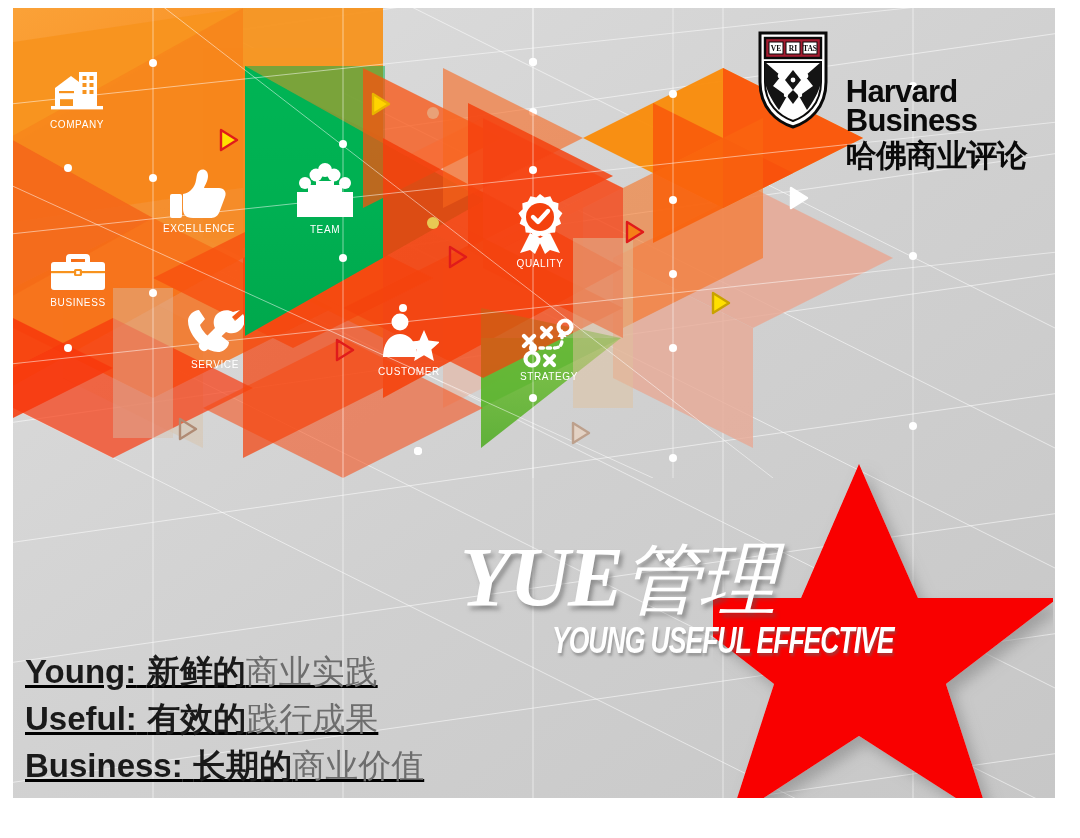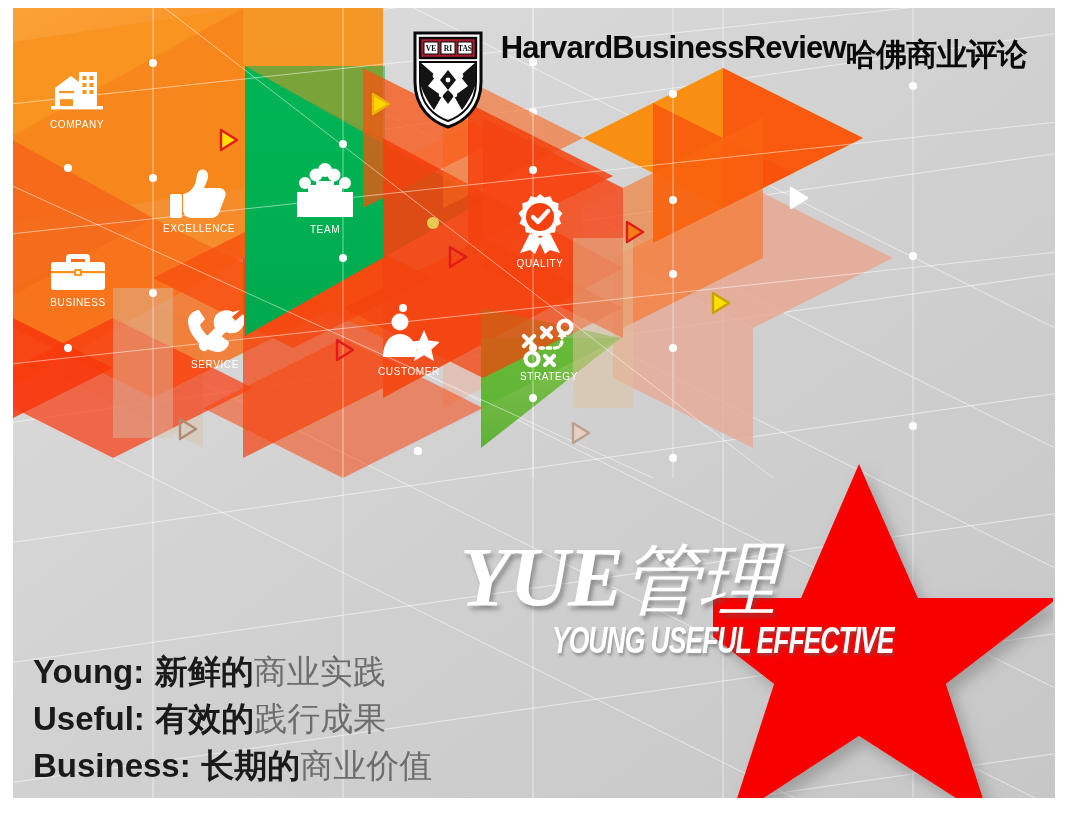--- a/index.html
+++ b/index.html
@@ -34,21 +34,21 @@
     font-weight:400;
     color:#ffffff;
     white-space:nowrap;
     text-align:center;
     font-family:"Liberation Sans",sans-serif;
   }
 
   
   #hbr{position:absolute;right:28px;top:22px;display:flex;align-items:flex-start;gap:17px;}
   #hbr .shield{width:72px;height:100px;flex:0 0 auto;}
-  #hbr .words{display:flex;flex-direction:row;line-height:0.92;padding-top:4px;}
+  #hbr .words{display:flex;flex-direction:column;line-height:0.92;padding-top:4px;margin-top:44px;}
   #hbr .words span{
     font-family:"Liberation Sans",sans-serif;
     font-weight:bold;
     font-size:31px;
     color:#0a0a0a;
     letter-spacing:-0.8px;
   }
   #hbr .cn{
     font-family:"DejaVu Sans","Liberation Sans",sans-serif;
     font-weight:400;
@@ -90,21 +90,21 @@
     font-weight:bold;
     font-size:37px;
     color:#ffffff;
     letter-spacing:-1.5px;
     transform:scaleX(0.72);
     transform-origin:left top;
     text-shadow:2px 3px 3px rgba(100,100,100,0.5);
   }
 
   
-  #taglines{position:absolute;left:20px;top:640px;}
+  #taglines{position:absolute;left:12px;top:640px;text-decoration:underline;}
   .tag{
     font-size:33px;
     line-height:1.43;
     white-space:nowrap;
     font-family:"DejaVu Sans","Liberation Sans",sans-serif;
   }
   .tag .en{font-weight:bold;color:#1a1a1a;font-family:"Liberation Sans",sans-serif;}
   .tag .hi{font-weight:bold;color:#1a1a1a;}
   .tag .lo{font-weight:400;color:#6d6d6d;}
 </style>
@@ -419,21 +419,20 @@
         <circle cx="23" cy="46" r="2.4"></circle>
           <circle cx="49" cy="46" r="2.4"></circle>
         <circle cx="36" cy="50" r="2.4"></circle>
           <circle cx="29" cy="65" r="2.2"></circle>
           <circle cx="43" cy="65" r="2.2"></circle>
       </g>
     </svg>
     <div class="words">
       <span>Harvard</span>
       <span>Business</span>
-      <span>Review</span>
       <span class="cn">哈佛商业评论</span>
     </div>
   </div>
 
   <div id="taglines">
     <div class="tag">
       <span class="en">Young:</span>
       <span class="hi">新鲜的</span><span class="lo">商业实践</span>
     </div>
     <div class="tag">

